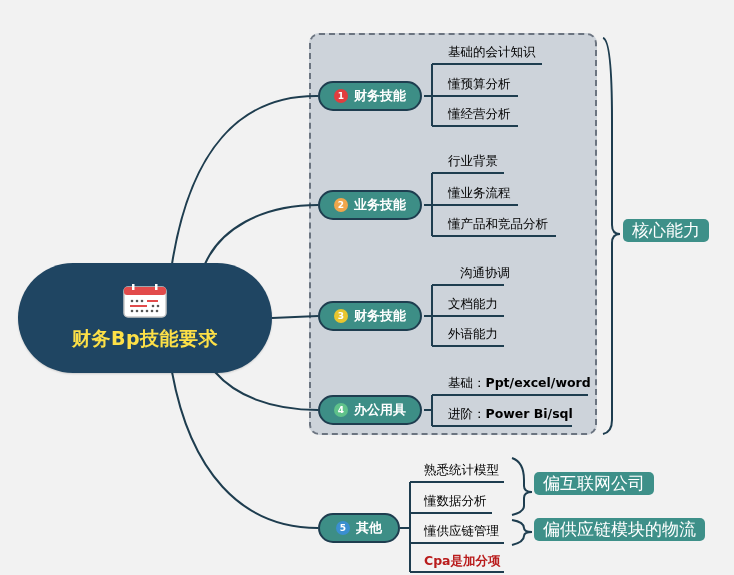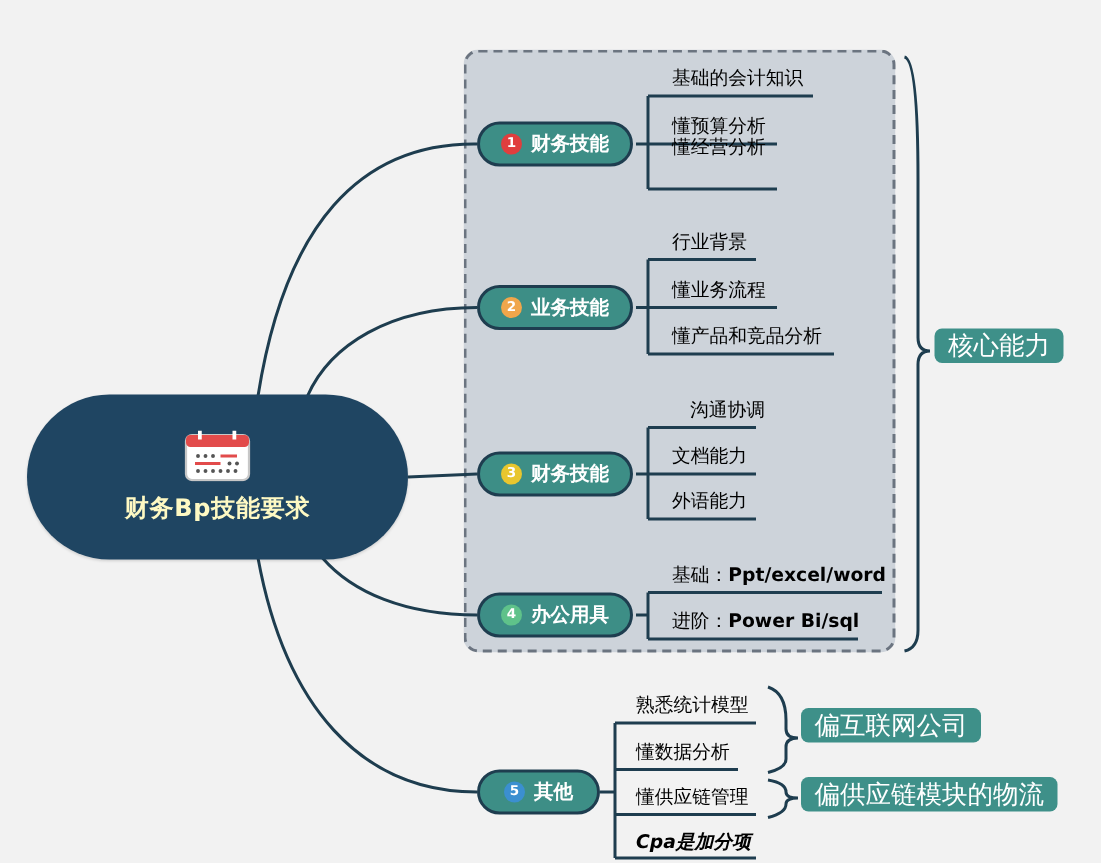--- a/index.html
+++ b/index.html
@@ -10,37 +10,37 @@
   .group-box {
     position: absolute; left: 309px; top: 33px; width: 288px; height: 402px;
     background: #cdd3da; border: 2px dashed #6b7480; border-radius: 10px;
   }
   .root {
     position: absolute; left: 18px; top: 263px; width: 254px; height: 110px;
     background: #1f4562; border-radius: 55px;
     display: flex; flex-direction: column; align-items: center; justify-content: center;
     box-shadow: 0 1px 2px rgba(0,0,0,0.15);
   }
-  .root-title { color: #fef9c3; font-weight: bold; font-size: 16px; margin-top: 8px; letter-spacing: 0.5px; }
+  .root-title { color: #fde047; font-weight: bold; font-size: 19px; margin-top: 8px; letter-spacing: 0.5px; }
   .cal-icon { width: 46px; height: 34px; position: relative; }
   .branch {
     position: absolute; height: 30px; width: 104px;
     background: #3d8e86; border: 2px solid #1e3d4f; border-radius: 15px;
     display: flex; align-items: center; justify-content: center; gap: 6px;
     color: #fff; font-weight: bold; font-size: 13px;
   }
   .badge {
     width: 14px; height: 14px; border-radius: 50%;
     display: inline-flex; align-items: center; justify-content: center;
     font-size: 9px; font-weight: bold; color: #fff; line-height: 1;
   }
   .leaf {
     position: absolute; font-size: 12.5px; color: #000000; white-space: nowrap;
   }
-  .leaf.red { color: #000000; font-weight: bold; font-style: italic; }
+  .leaf.red { color: #b91c1c; font-weight: bold; }
   .leaf.bold-latin span.latin { font-weight: bold; }
   .tag {
     position: absolute; background: #3e9089; color: #fff; font-size: 17px;
     padding: 0 9px; border-radius: 5px; white-space: nowrap;
   }
 </style>
 </head>
 <body>
 
 <div class="canvas">
@@ -120,21 +120,21 @@
     </div>
     <div class="root-title">财务Bp技能要求</div>
   </div>
 
   <div class="branch" style="left:318px; top:81px;">
     <span class="badge" style="background:#e03e3e;">1</span>
     <span>财务技能</span>
   </div>
   <div class="leaf" style="left:448px; top:44px;">基础的会计知识</div>
   <div class="leaf" style="left:448px; top:76px;">懂预算分析</div>
-  <div class="leaf" style="left:448px; top:90px;">懂经营分析</div>
+  <div class="leaf" style="left:448px; top:106px;">懂经营分析</div>
 
   <div class="branch" style="left:318px; top:190px;">
     <span class="badge" style="background:#f0a64b;">2</span>
     <span>业务技能</span>
   </div>
   <div class="leaf" style="left:448px; top:153px;">行业背景</div>
   <div class="leaf" style="left:448px; top:185px;">懂业务流程</div>
   <div class="leaf" style="left:448px; top:216px;">懂产品和竞品分析</div>
 
   <div class="branch" style="left:318px; top:301px;">

